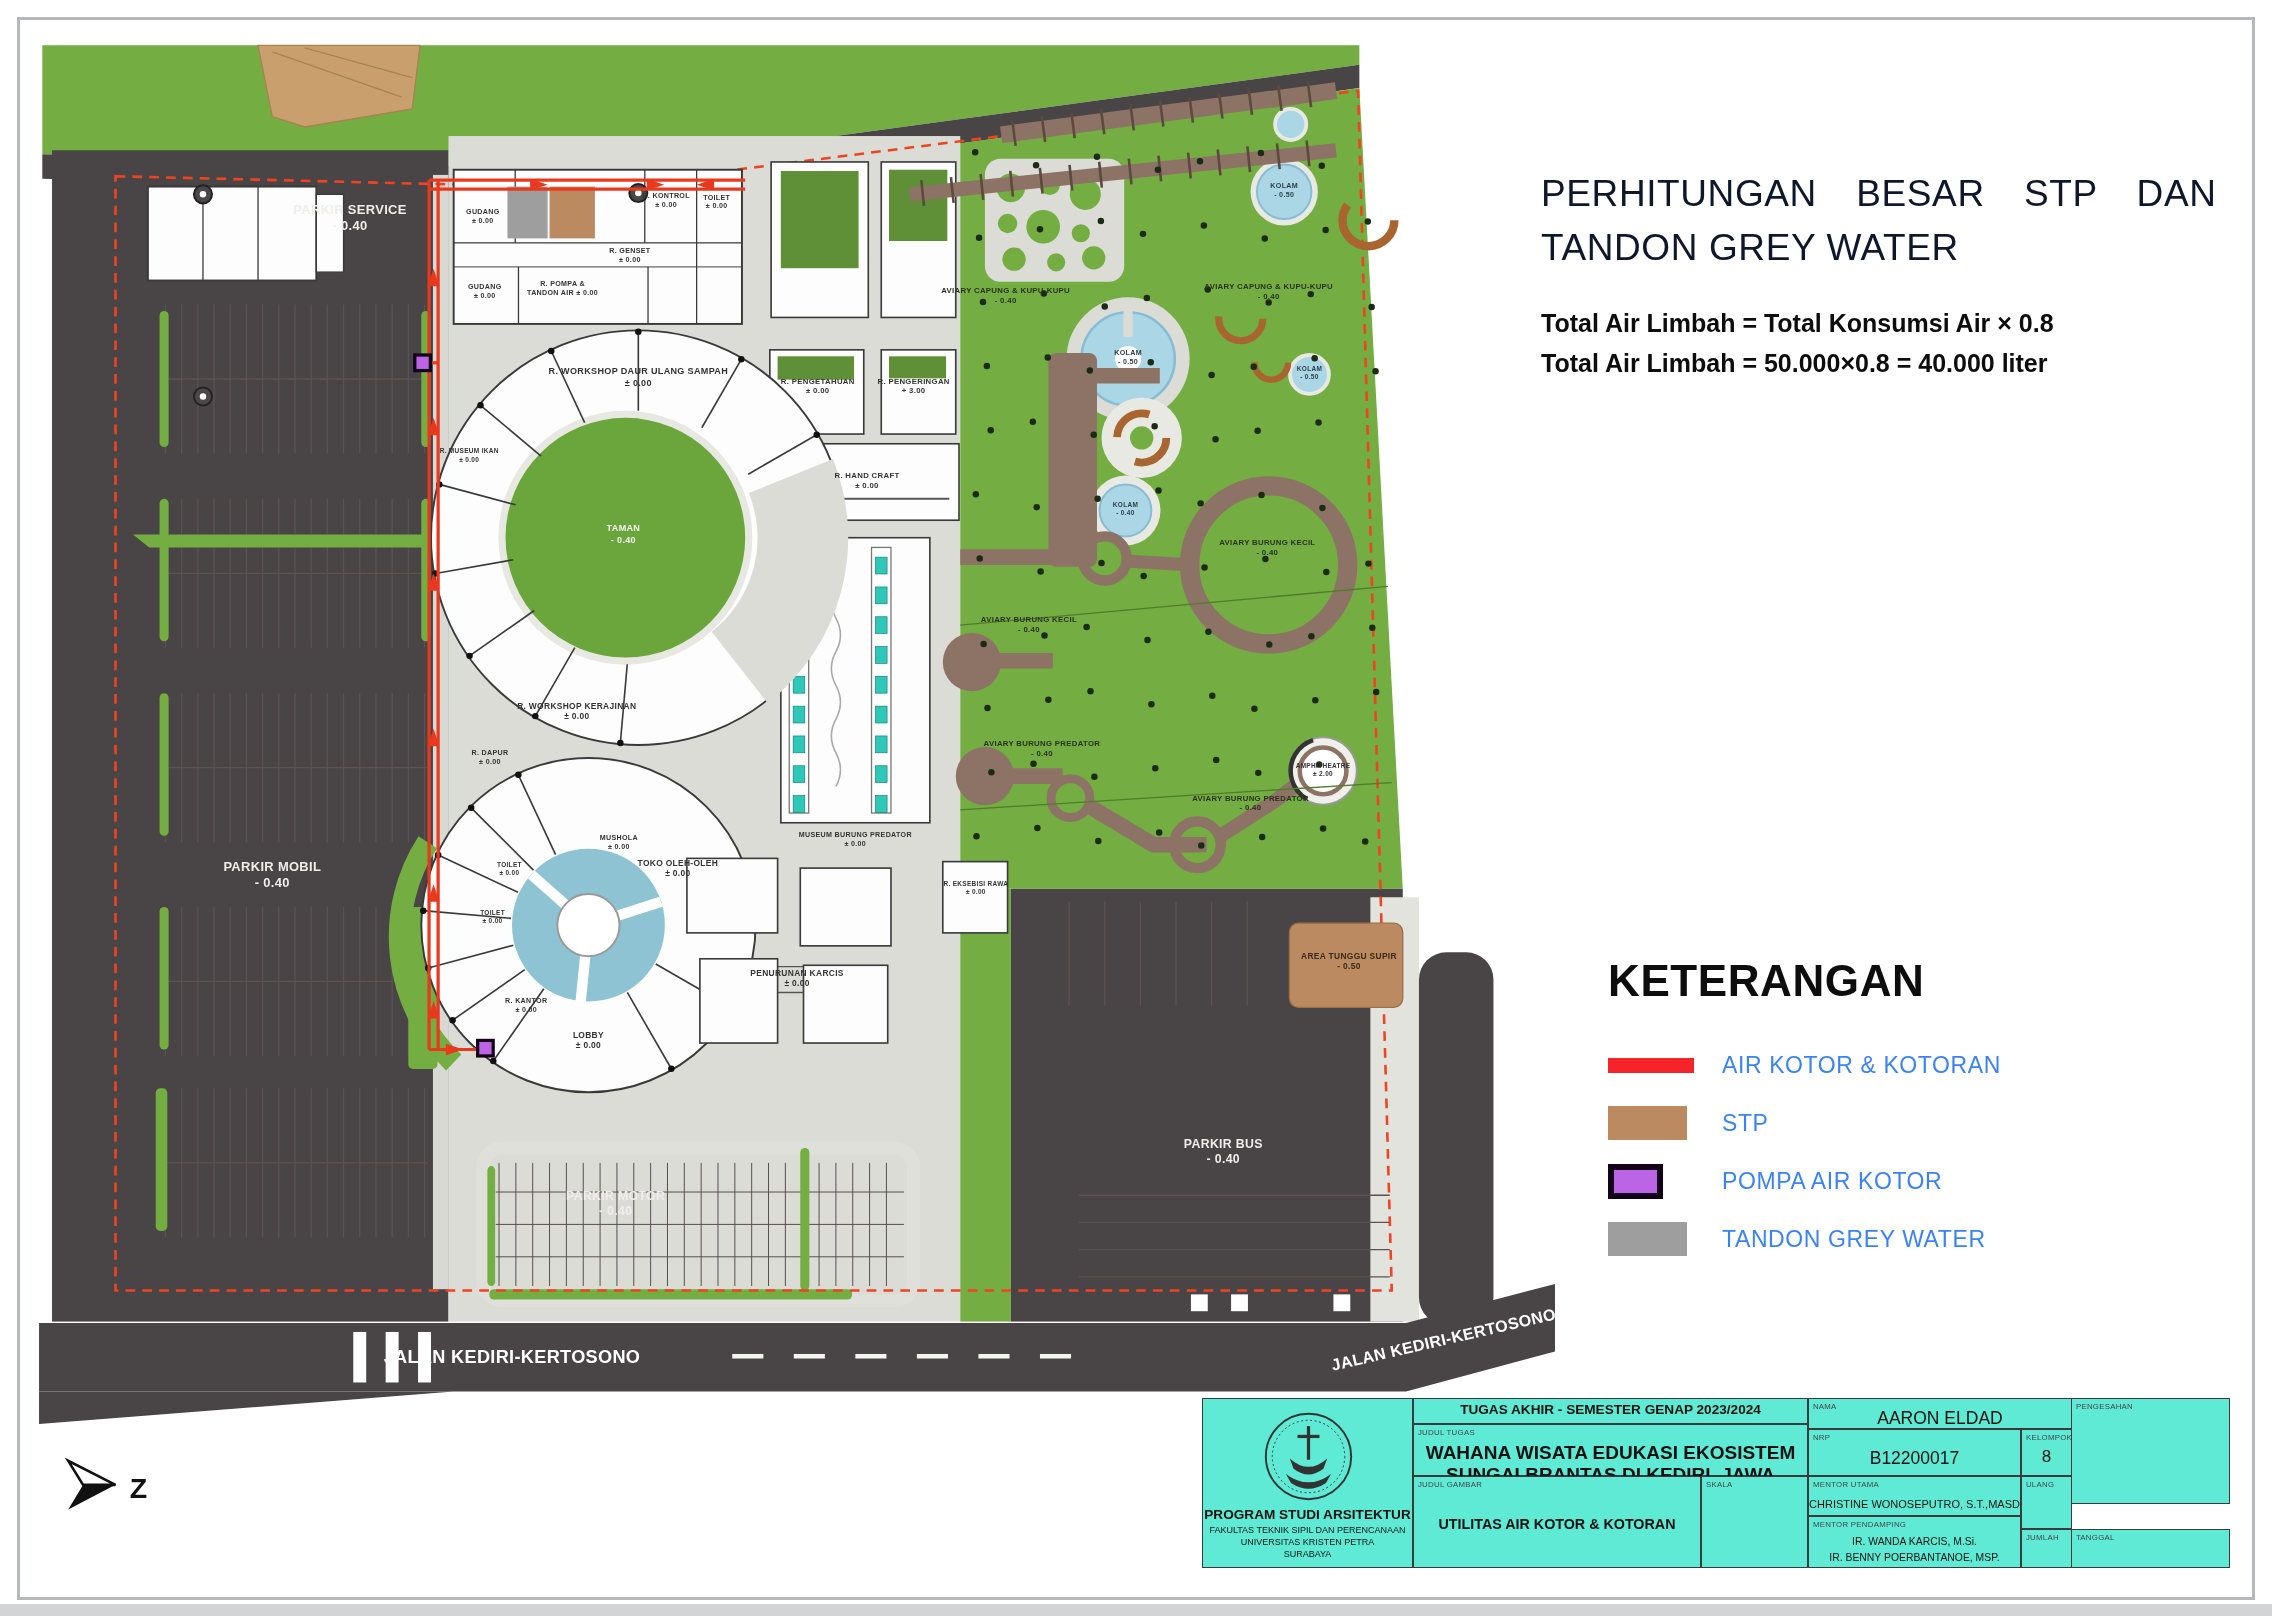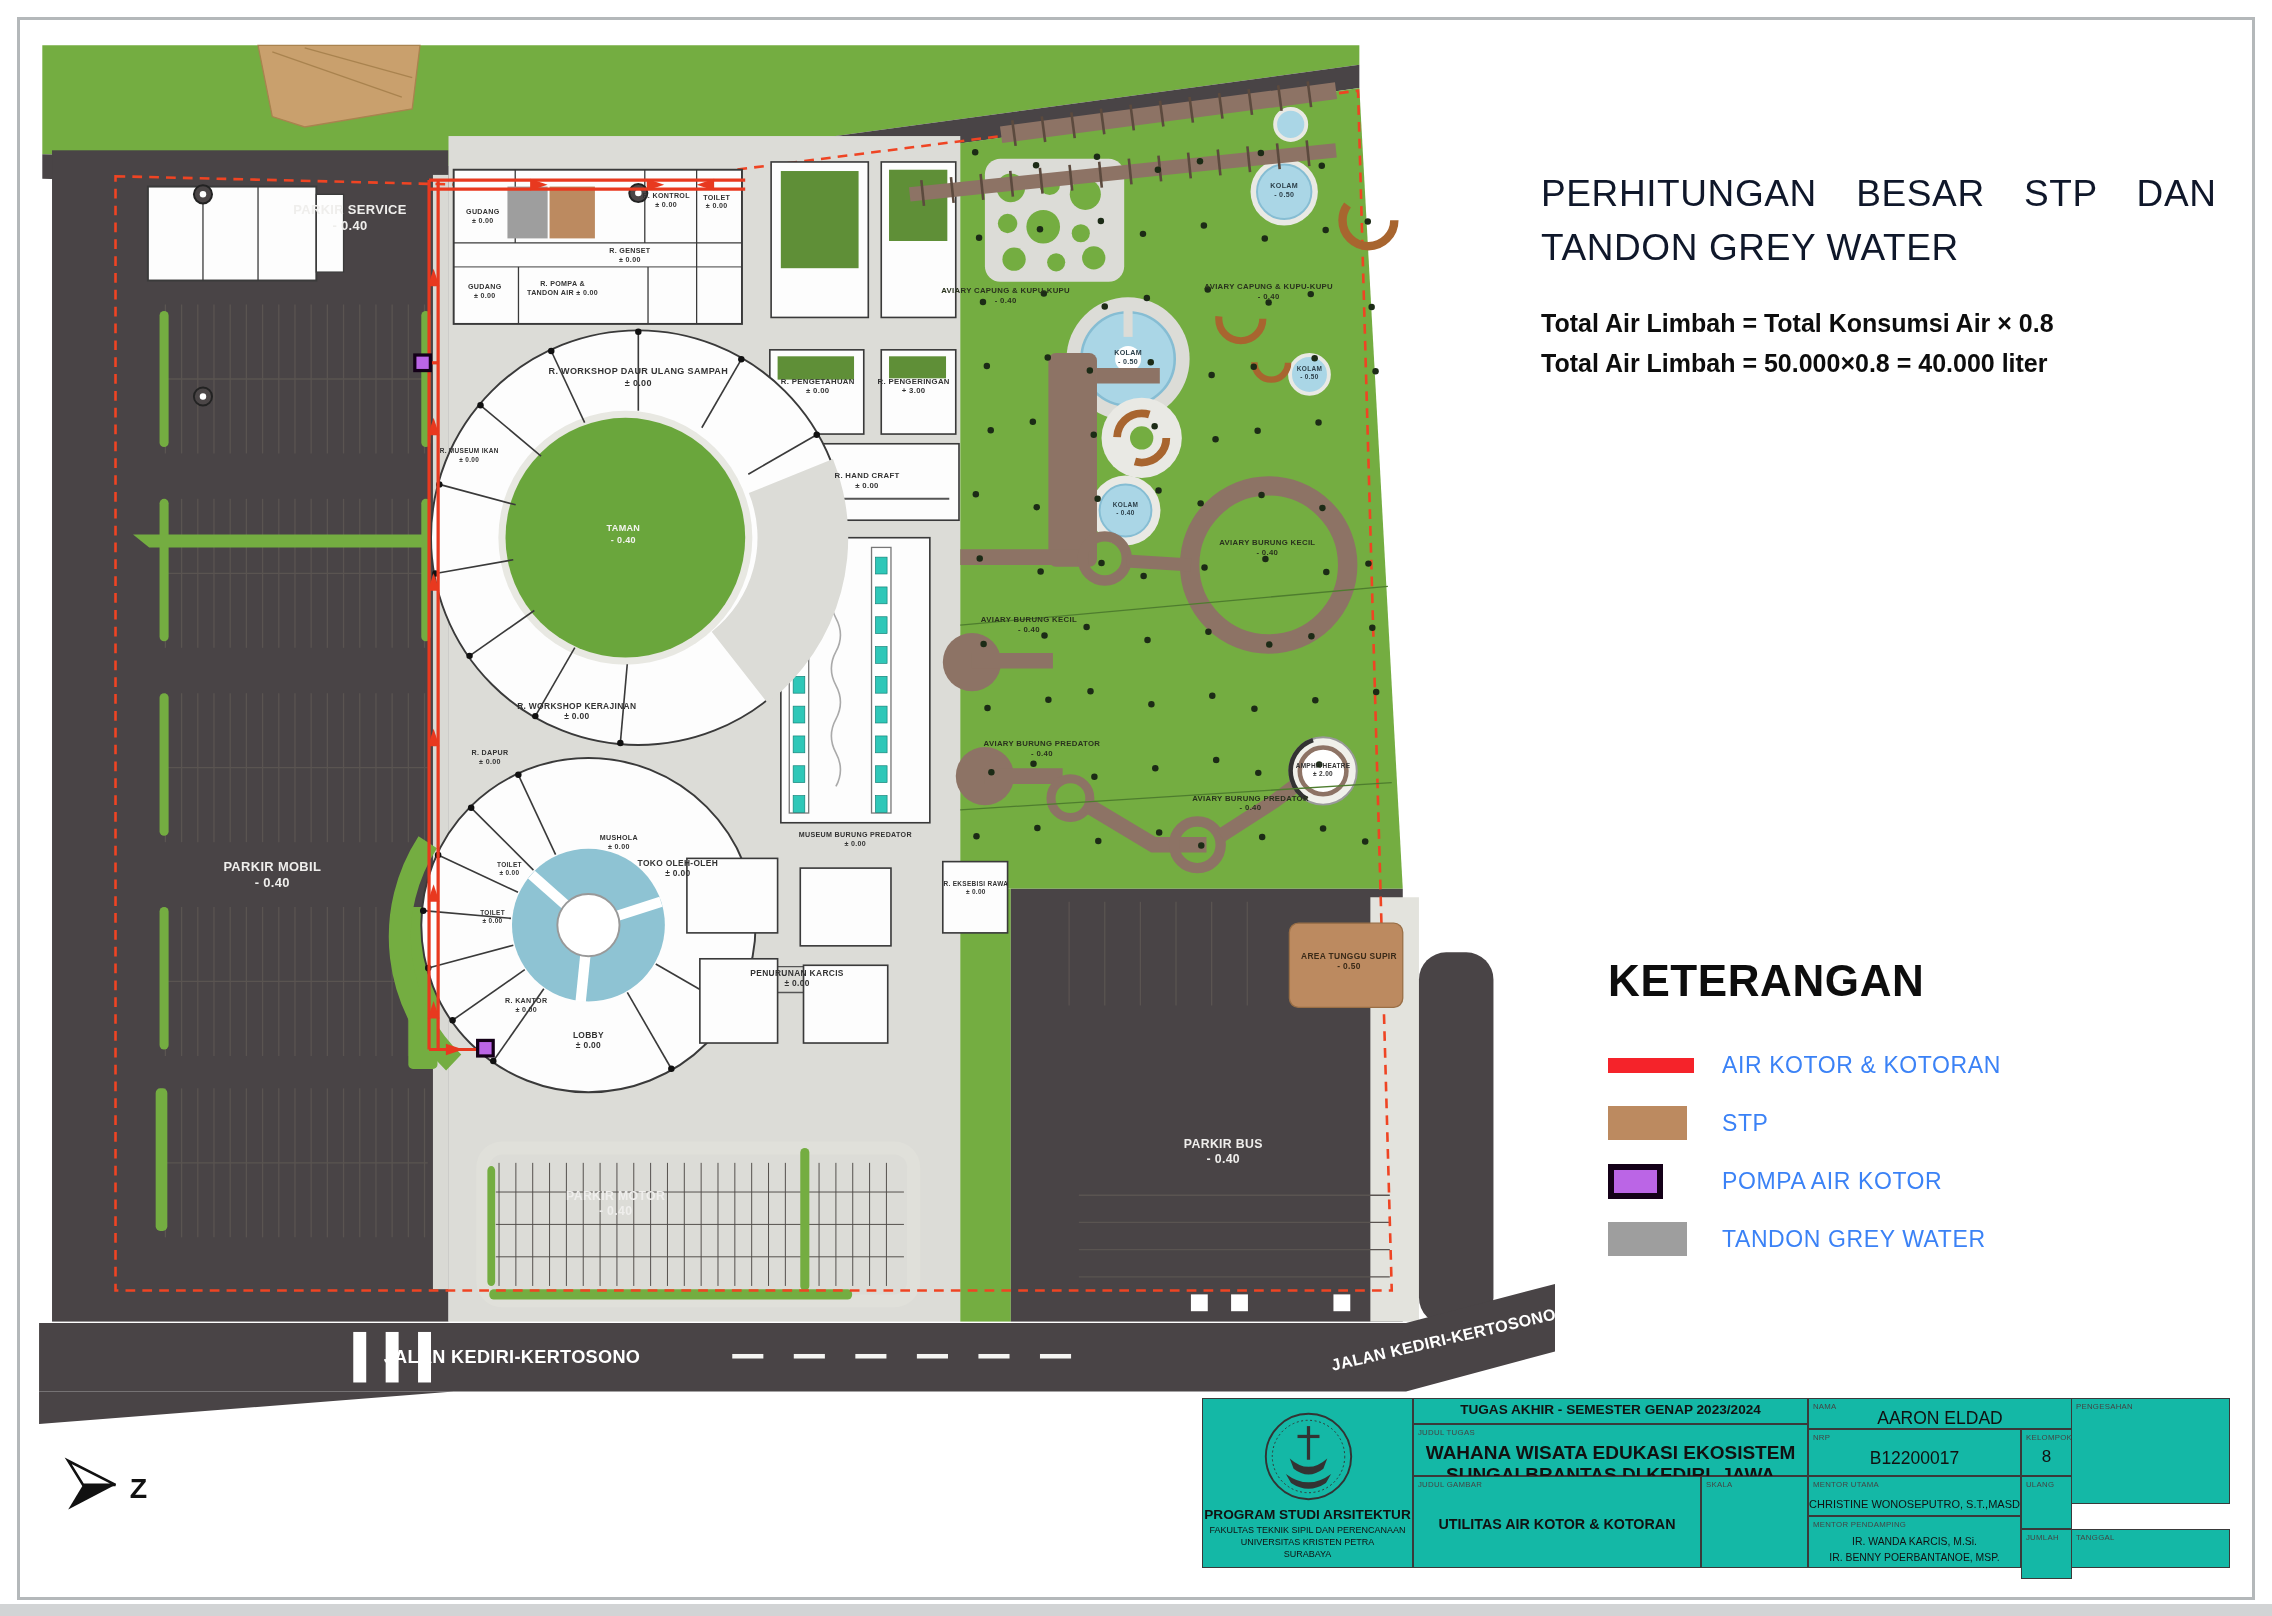--- a/index.html
+++ b/index.html
@@ -25,21 +25,21 @@
   #legend-items{margin-top:41px;}
   .legend-row{display:flex;align-items:center;margin-bottom:22px;height:36px;}
   .legend-swatch-cell{width:97px;display:flex;align-items:center;}
   .legend-label{font-size:23px;font-weight:500;color:#3b82f6;letter-spacing:0.6px;margin-left:17px;}
   .sw-bar{width:86px;height:15px;}
   .sw-box{width:79px;height:34px;}
   .sw-box-border{width:43px;height:23px;border:6.5px solid #140018;}
 
   
   #title-block{left:1202px;top:1398px;width:1029px;height:170px;}
-  .tb-cell{position:absolute;border:1.3px solid #3a3a3a;box-sizing:border-box;background:#14b8a6;}
+  .tb-cell{position:absolute;border:1.3px solid #3a3a3a;box-sizing:border-box;background:#5eead4;}
   .tb-label{position:absolute;left:3.9px;top:2.6px;font-size:7.8px;color:#444;letter-spacing:0.3px;}
   .tb-center{position:absolute;left:0;right:0;text-align:center;}
   #tb-header-text{font-size:13.6px;font-weight:700;top:3.2px;}
   #tb-judul-value{font-size:19px;font-weight:700;top:17px;line-height:1.15;}
   #tb-gambar-value{font-size:14.3px;font-weight:700;top:39px;}
   #tb-nama-value{font-size:17.5px;top:9px;}
   #tb-nrp-value{font-size:17.5px;top:18px;}
   #tb-kelompok-value{font-size:17px;top:17px;}
   #tb-mentor1-value{font-size:11px;top:21px;}
   .tb-mentor2-line{font-size:10.4px;line-height:1.5;}
@@ -739,21 +739,21 @@
     <div id="tb-mentor2-wrap">
       <div class="tb-mentor2-line">IR. WANDA KARCIS, M.Si.</div>
       <div class="tb-mentor2-line">IR. BENNY POERBANTANOE, MSP.</div>
     </div>
   </div>
 
   <div class="tb-cell" style="left:819px;top:78px;width:51px;height:53px;">
     <div class="tb-label">ULANG</div>
   </div>
 
-  <div class="tb-cell" style="left:819px;top:131px;width:51px;height:50px;">
+  <div class="tb-cell" style="left:819px;top:131px;width:51px;height:39px;">
     <div class="tb-label">JUMLAH</div>
   </div>
 
   <div class="tb-cell" style="left:869px;top:0;width:159px;height:106px;">
     <div class="tb-label">PENGESAHAN</div>
   </div>
 
   <div class="tb-cell" style="left:869px;top:131px;width:159px;height:39px;">
     <div class="tb-label">TANGGAL</div>
   </div>

